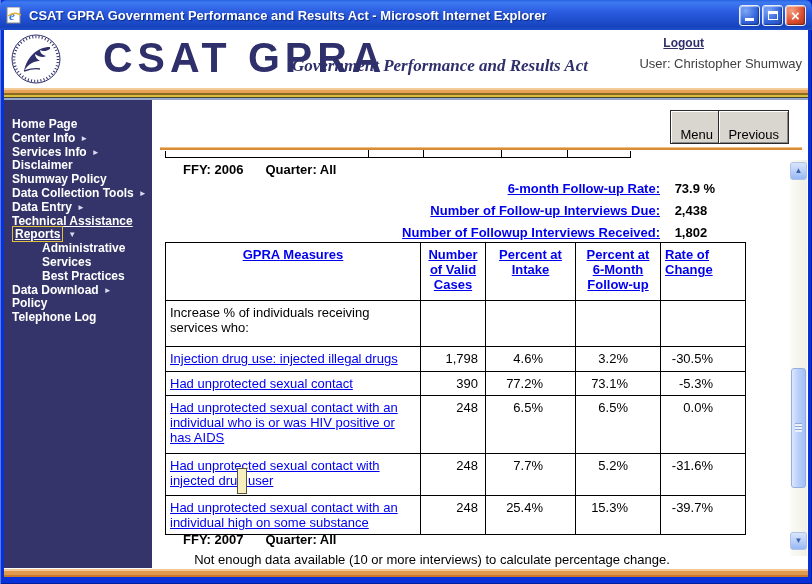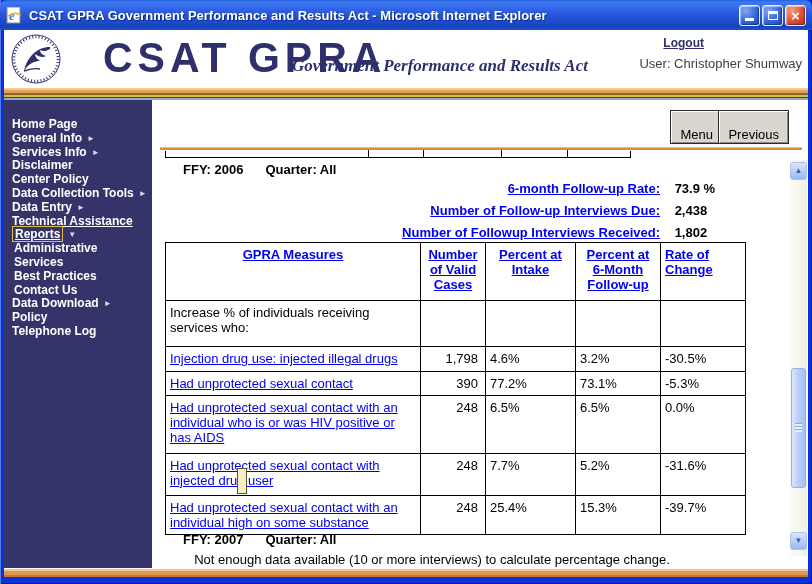--- a/index.html
+++ b/index.html
@@ -43,21 +43,21 @@
     background: linear-gradient(180deg,
       #F5CB97 0 2px, #E8A258 2px 5px, #8A6A20 5px 7px,
       #D8BC40 7px 9px, #4A4430 9px 10px, #93A8C8 10px 12px); }
 
   
   .main { position:absolute; top:100px; left:4px; right:4px; bottom:16px; background:#bef264; display:flex; }
 
   .sidebar { width:148px; background:#34346A; padding-top:18px; flex:0 0 auto; }
   .nav-item { color:#fff; font-weight:bold; font-size:12px; line-height:13.8px;
     padding-left:8px; white-space:nowrap; cursor:pointer; }
-  .nav-item.indent { padding-left:10px; }
+  .nav-item.indent { padding-left:10px;margin-left:28px; }
   .nav-underline { text-decoration:underline; }
   .reports-box { border:1px solid #E0C040; padding:0 2px; }
   .arrow { font-size:8px; color:#DADAF0; margin-left:5px; vertical-align:1px; }
 
   .content { position:relative; flex:1; background:#fff; font-size:13px; }
 
   .win-btn { position:absolute; top:10px; height:23px; background:#D9D6CF; border:1px solid #2A2A2A;
     box-shadow: inset 1px 1px 0 #FFFFFF, inset -1px -1px 0 #8A8A85;
     font-family:"Liberation Sans", sans-serif; font-size:13px; color:#000; padding:16px 9px; cursor:pointer; }
   .menu-btn { right:85px; }
@@ -81,21 +81,21 @@
 
   table.report { position:absolute; top:142px; left:13px; width:580px; border-collapse:collapse;
     table-layout:fixed; }
   table.report td, table.report th { border:1px solid #000; vertical-align:top;
     font-size:13px; font-weight:normal; padding:4px; }
   th .hlink { color:#0000EE; font-weight:bold; text-decoration:underline; cursor:pointer; }
   td .mlink { color:#0000EE; text-decoration:underline; cursor:pointer; }
   .c-center { text-align:center; }
   .c-left { text-align:left; padding-left:7px; }
   .num { text-align:right; padding-right:7px !important; }
-  .pct { padding-right:32px !important; }
+  .pct { text-align:right; padding-right:32px !important; }
 
   .footnote { position:absolute; top:452px; left:0; width:560px; text-align:center; color:#000; }
 
   .tooltip-stub { position:absolute; left:85px; top:368px; width:10px; height:26px;
     background:#F8EFC0; border:1px solid #56563A; z-index:5; }
 
   
   .scrollbar { position:absolute; right:1px; top:60px; width:17px; height:396px;
     background: linear-gradient(90deg,#FBFBF7,#F1F0E6); }
   .sb-btn { position:absolute; left:0; width:17px; height:18px; border:1px solid #AFC2E8; border-radius:3px;
@@ -144,32 +144,31 @@
     <div class="app-subtitle">Government Performance and Results Act</div>
     <span class="logout">Logout</span>
     <span class="user-label">User: Christopher Shumway</span>
   </div>
   <div class="stripes"></div>
 
   <div class="main">
 
     <div class="sidebar">
       <div class="nav-item"><span>Home Page</span></div>
-      <div class="nav-item"><span>General Info</span><span class="arrow">►</span></div>
+      <div class="nav-item"><span>Center Info</span><span class="arrow">►</span></div>
       <div class="nav-item"><span>Services Info</span><span class="arrow">►</span></div>
       <div class="nav-item"><span>Disclaimer</span></div>
-      <div class="nav-item"><span>Center Policy</span></div>
+      <div class="nav-item"><span>Shumway Policy</span></div>
       <div class="nav-item"><span>Data Collection Tools</span><span class="arrow">►</span></div>
       <div class="nav-item"><span>Data Entry</span><span class="arrow">►</span></div>
       <div class="nav-item"><span class="nav-underline">Technical Assistance</span></div>
       <div class="nav-item"><span class="reports-box"><span class="nav-underline">Reports</span></span><span class="arrow">▼</span></div>
       <div class="nav-item indent"><span>Administrative</span></div>
       <div class="nav-item indent"><span>Services</span></div>
       <div class="nav-item indent"><span>Best Practices</span></div>
-      <div class="nav-item indent"><span>Contact Us</span></div>
       <div class="nav-item"><span>Data Download</span><span class="arrow">►</span></div>
       <div class="nav-item"><span>Policy</span></div>
       <div class="nav-item"><span>Telephone Log</span></div>
     </div>
 
     <div class="content">
       <button class="win-btn menu-btn">Menu</button>
       <button class="win-btn prev-btn">Previous</button>
 
       <div class="gold-rule"></div>

